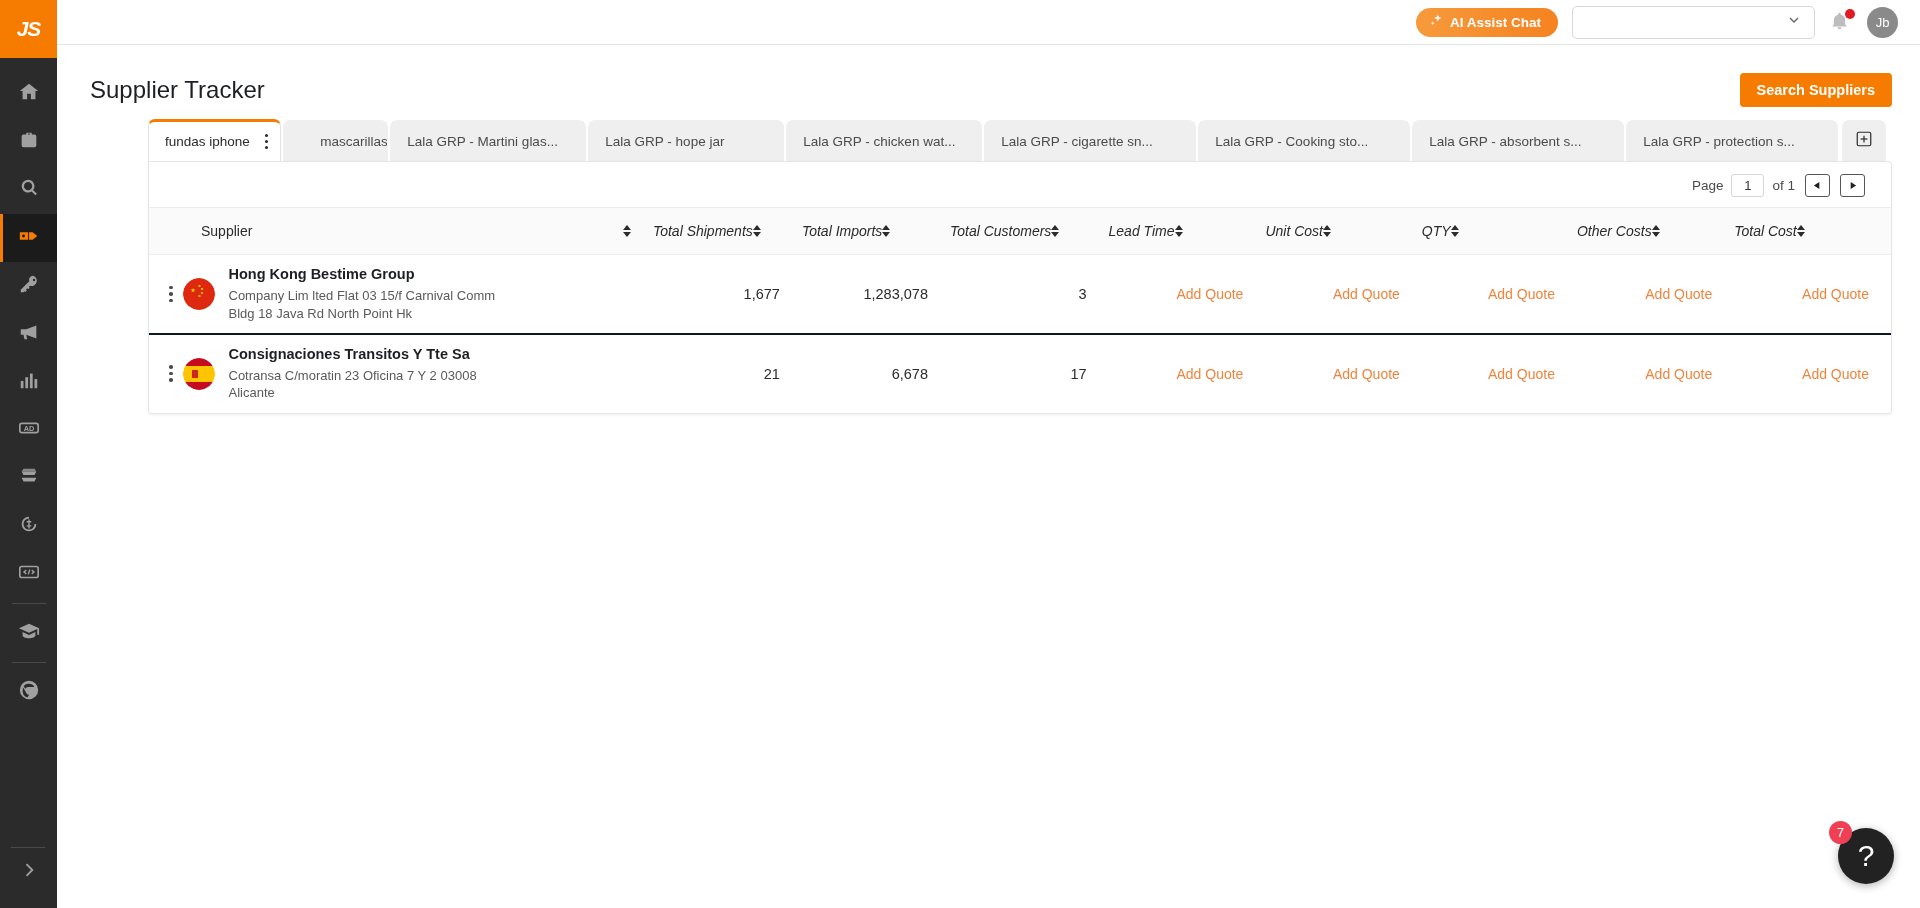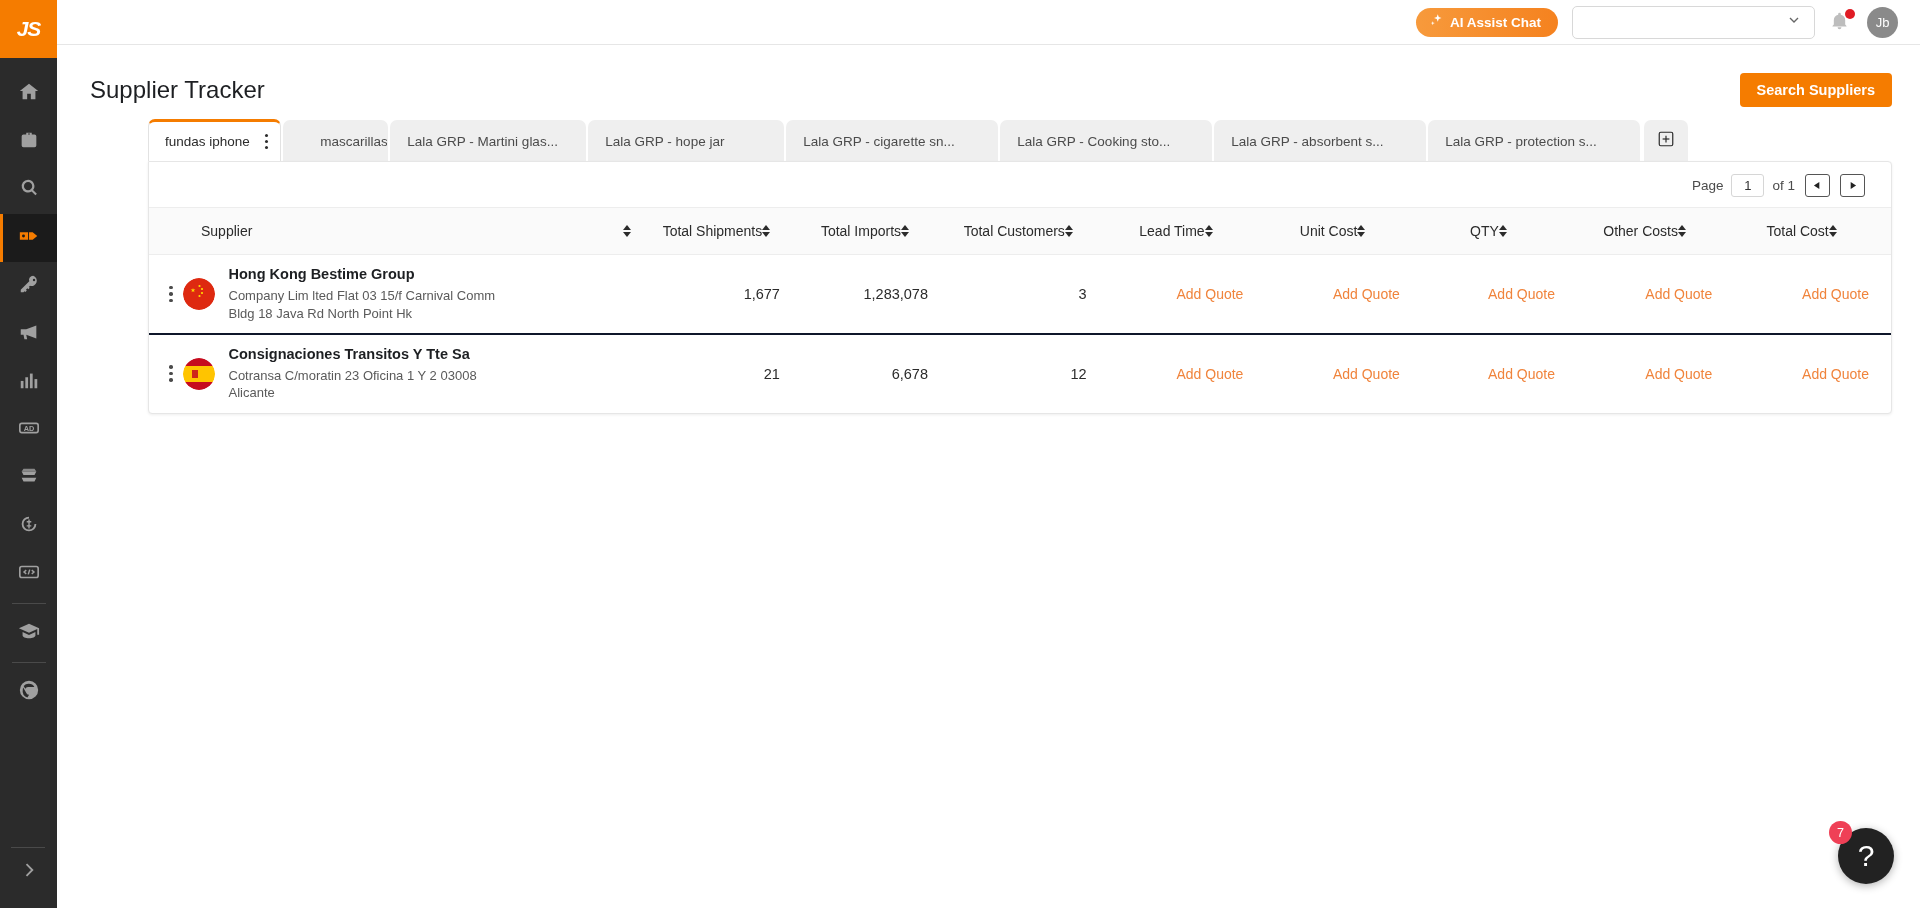--- a/index.html
+++ b/index.html
@@ -154,21 +154,21 @@
   .pager-btn svg { width: 9px; height: 9px; fill: #222; }
 
   
   table { width: 100%; border-collapse: collapse; }
   thead tr { background: #fafafa; border-top: 1px solid #ededed; border-bottom: 1px solid #ededed; }
   th {
     font-size: 14px; font-weight: normal; color: #2b2b2b;
     padding: 14px 0; height: 47px; white-space: nowrap;
   }
   .th-inner { display: flex; align-items: center; gap: 0; }
-  .th-inner.right { justify-content: center; padding-right: 22px; }
+  .th-inner.right { justify-content: flex-start; padding-right: 22px; font-style: italic; }
   .th-inner.left { justify-content: flex-start; padding-left: 52px; }
   .sort-ic { display: inline-flex; flex-direction: column; gap: 2px; cursor: pointer; }
   .sort-ic i { display: block; width: 0; height: 0; border-left: 4px solid transparent; border-right: 4px solid transparent; }
   .sort-ic i.up { border-bottom: 5px solid #2b2b2b; }
   .sort-ic i.dn { border-top: 5px solid #2b2b2b; }
 
   tbody tr { border-bottom: 2px solid #0f172a; }
   tbody tr:last-child { border-bottom: none; }
   td { padding: 0; height: 79px; vertical-align: middle; font-size: 14.5px; color: #2b2b2b; }
   .cell-right { text-align: right; padding-right: 22px; }
@@ -383,20 +383,23 @@
           </span>
       </div>
       <div class="tab" style="width:105px;padding-left:36px;">
         <span>mascarillas</span>
       </div>
       <div class="tab" style="width:196px;">
         <span>Lala GRP - Martini glas...</span>
       </div>
       <div class="tab" style="width:196px;">
         <span>Lala GRP - hope jar</span>
+      </div>
+      <div class="tab" style="width:196px;">
+        <span>Lala GRP - chicken wat...</span>
       </div>
       <div class="tab" style="width:212px;">
         <span>Lala GRP - cigarette sn...</span>
       </div>
       <div class="tab" style="width:212px;">
         <span>Lala GRP - Cooking sto...</span>
       </div>
       <div class="tab" style="width:212px;">
         <span>Lala GRP - absorbent s...</span>
       </div>
@@ -571,28 +574,28 @@
                     <g clip-path="url(#esc)">
                       <rect x="0" y="0" width="32" height="8" fill="#c60b1e"></rect>
                       <rect x="0" y="8" width="32" height="16" fill="#ffc400"></rect>
                       <rect x="0" y="24" width="32" height="8" fill="#c60b1e"></rect>
                       <rect x="9" y="12" width="6" height="8" fill="#c60b1e" opacity="0.85"></rect>
                     </g>
                   </svg>
                 </span>
                 <span class="sup-text">
                   <span class="sup-name" style="display:block;">Consignaciones Transitos Y Tte Sa</span>
-                  <span class="sup-addr" style="display:block;">Cotransa C/moratin 23 Oficina 1 Y 2 03008</span>
+                  <span class="sup-addr" style="display:block;">Cotransa C/moratin 23 Oficina 7 Y 2 03008</span>
                   <span class="sup-addr" style="display:block;">Alicante</span>
                 </span>
               </div>
             </td>
             <td class="cell-right">21</td>
             <td class="cell-right">6,678</td>
-            <td class="cell-right">12</td>
+            <td class="cell-right">17</td>
             <td class="cell-right"><span class="add-quote">Add Quote</span></td>
             <td class="cell-right"><span class="add-quote">Add Quote</span></td>
             <td class="cell-right"><span class="add-quote">Add Quote</span></td>
             <td class="cell-right"><span class="add-quote">Add Quote</span></td>
             <td class="cell-right"><span class="add-quote">Add Quote</span></td>
           </tr>
 
         </tbody>
       </table>
     </div>

